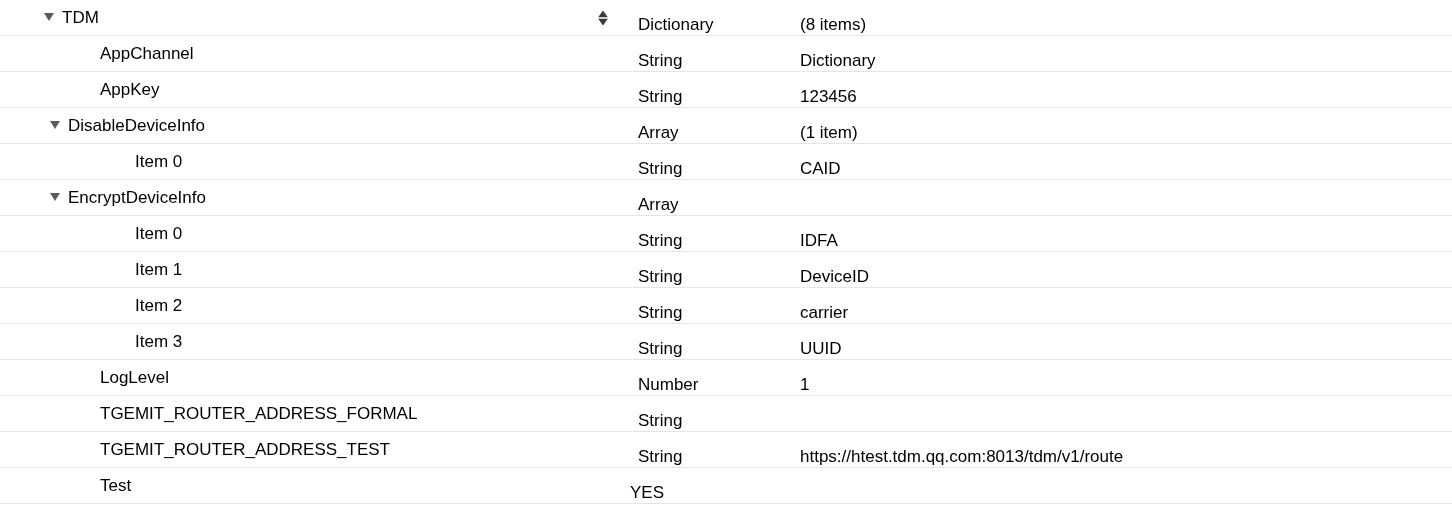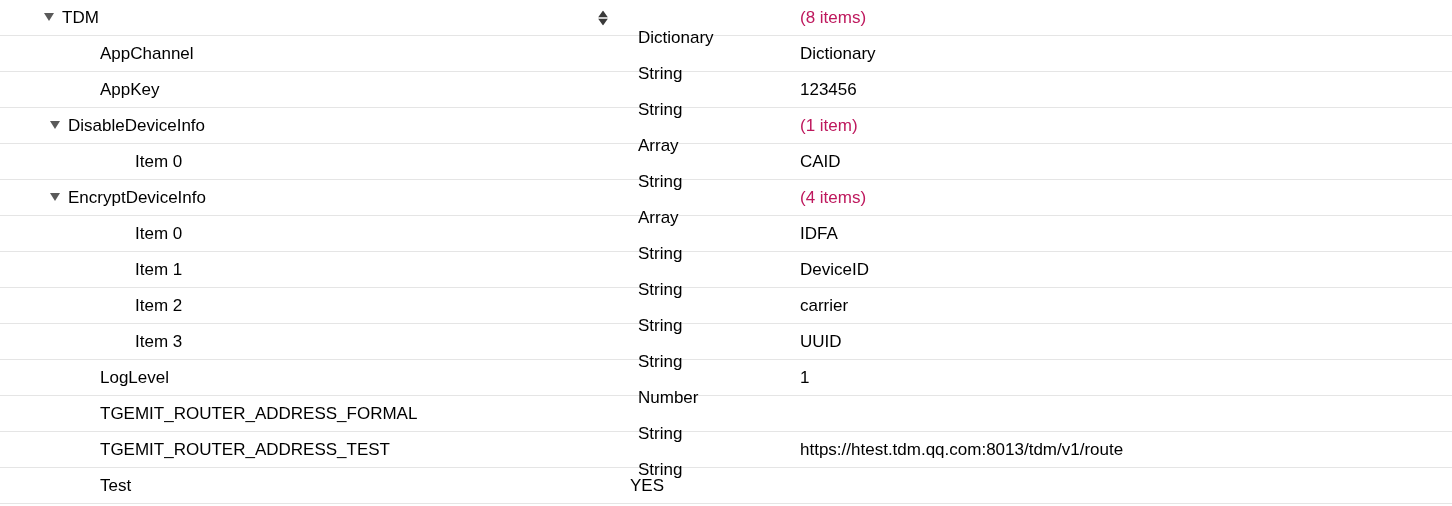--- a/index.html
+++ b/index.html
@@ -9,21 +9,21 @@
     }
     body {
       font-family: -apple-system, BlinkMacSystemFont, "Helvetica Neue", sans-serif;
       font-size: 17px;
       color: #000;
       background: #fff;
       width: 1452px;
     }
     .row {
       display: flex;
-      align-items: center;
+      align-items: flex-end;
       height: 36px;
       border-bottom: 1px solid #e5e5e5;
       background: #fff;
     }
     .col-key {
       display: flex;
       align-items: center;
       width: 630px;
       height: 100%;
       position: relative;
@@ -31,21 +31,21 @@
     .col-type {
       width: 170px;
       padding-left: 8px;
       margin-top: 41px;
     }
     .col-value {
       flex: 1;
       padding-left: 0;
     }
     .col-value.muted {
-      color: #be185d;
+      color: #000000;
     }
     .disclosure {
       width: 14px;
       height: 14px;
       display: inline-flex;
       align-items: center;
       justify-content: center;
       margin-right: 6px;
       flex-shrink: 0;
     }
@@ -146,21 +146,20 @@
   <div class="row">
     <div class="col-key indent-1">
       <span class="disclosure">
         <svg viewBox="0 0 10 10">
             <path d="M0 0 L10 0 L5 8 Z"></path>
           </svg>
       </span>
       <span class="key-text">EncryptDeviceInfo</span>
     </div>
     <div class="col-type">Array</div>
-    <div class="col-value muted">(4 items)</div>
   </div>
 
   <div class="row">
     <div class="col-key indent-2">
       <span class="key-text">Item 0</span>
     </div>
     <div class="col-type">String</div>
     <div class="col-value">IDFA</div>
   </div>
 

